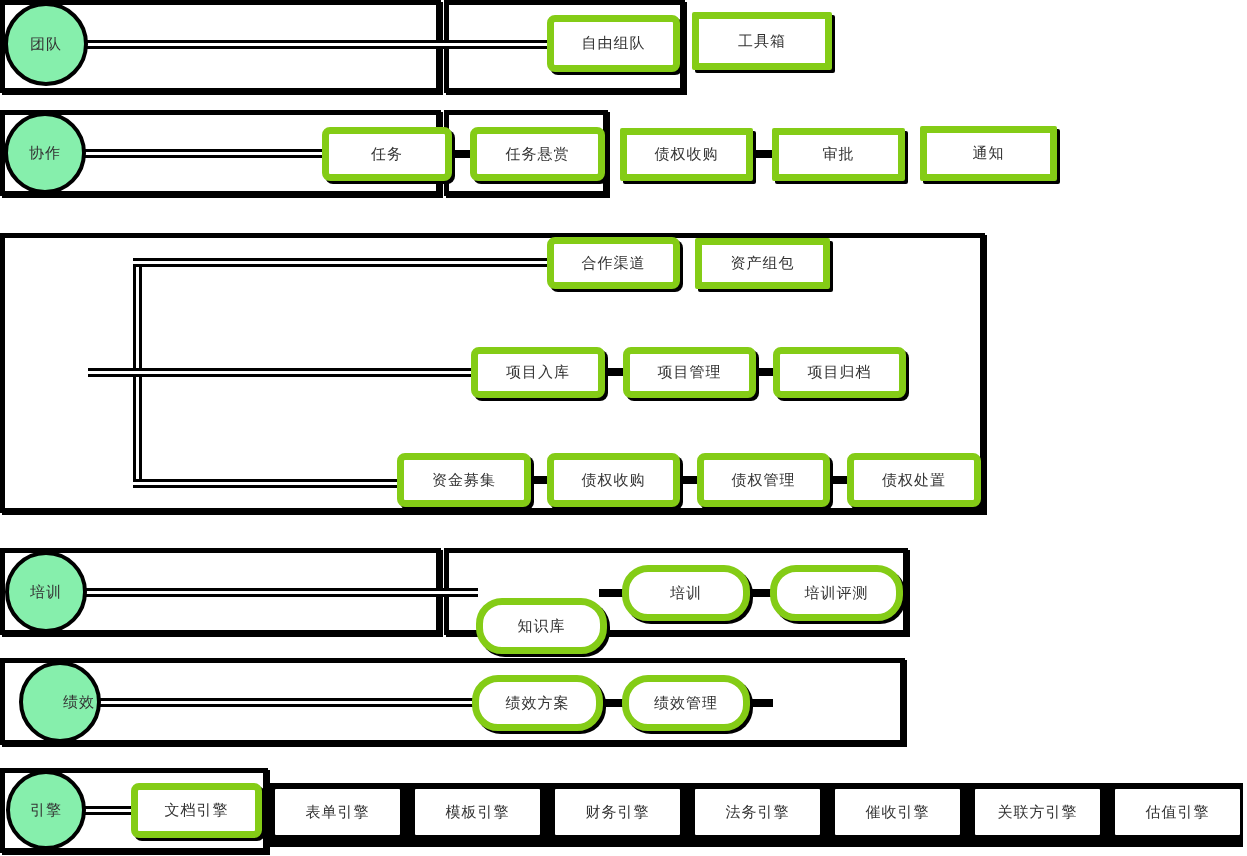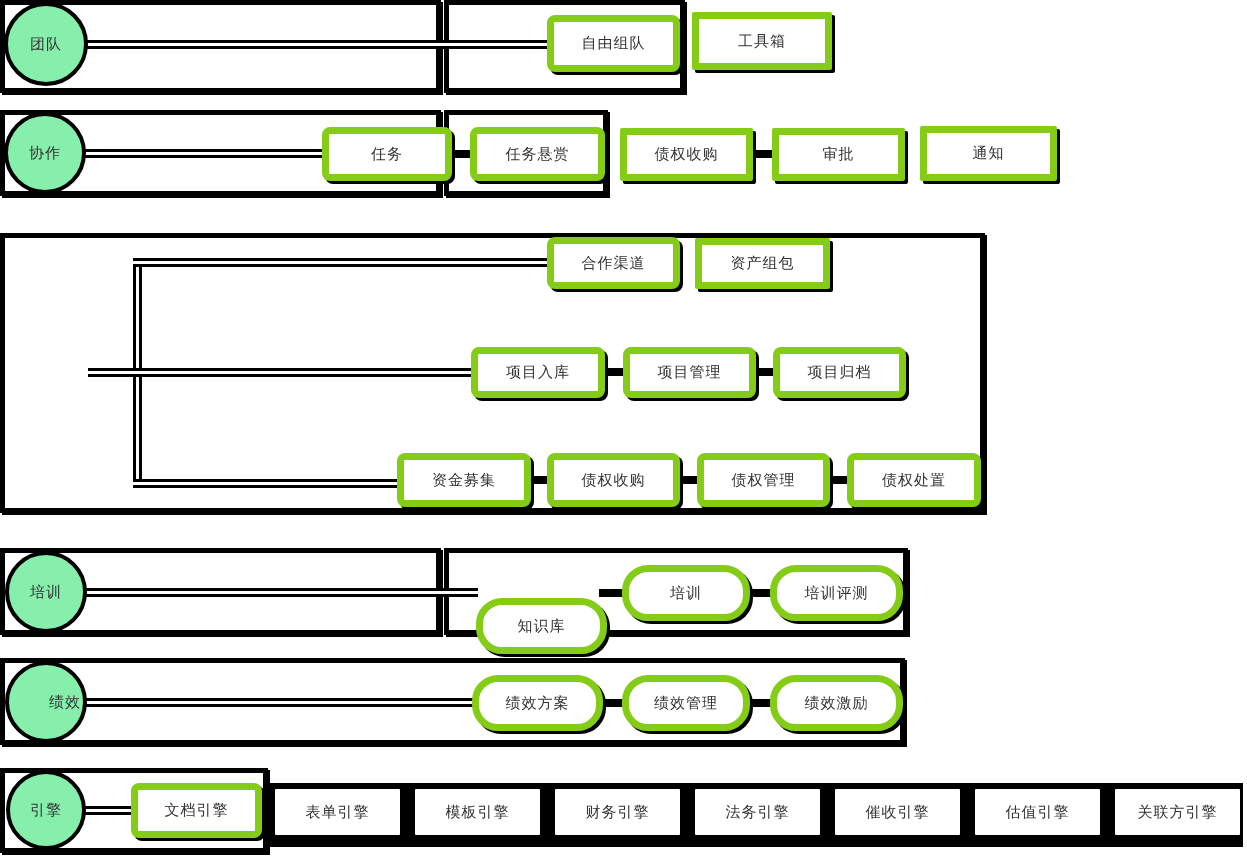--- a/index.html
+++ b/index.html
@@ -99,32 +99,31 @@
   <div class="conn" style="left:747px;top:589px;width:26px;"></div>
   <div class="circle" style="left:5px;top:551px;width:82px;height:82px;">培训</div>
   <div class="node r24" style="left:476px;top:565px;width:131px;height:56px;margin-top:33px;">知识库</div>
   <div class="node r24" style="left:622px;top:565px;width:128px;height:56px;">培训</div>
   <div class="node r24" style="left:770px;top:565px;width:133px;height:56px;">培训评测</div>
 
   <div class="lane" style="left:0;top:658px;width:905px;height:87px;"></div>
   <div class="dl h" style="left:84px;top:698px;width:394px;"></div>
   <div class="conn" style="left:599px;top:699px;width:26px;"></div>
   <div class="conn" style="left:747px;top:699px;width:26px;"></div>
-  <div class="circle" style="left:5px;top:661px;width:82px;height:82px;padding-left:38px;">绩效</div>
+  <div class="circle" style="left:19px;top:661px;width:82px;height:82px;padding-left:38px;">绩效</div>
   <div class="node r24" style="left:472px;top:675px;width:131px;height:56px;">绩效方案</div>
   <div class="node r24" style="left:622px;top:675px;width:128px;height:56px;">绩效管理</div>
-  <div class="node r24" style="left:770px;top:675px;width:133px;height:56px;">绩效激励</div>
 
   <div class="lane" style="left:0;top:768px;width:268px;height:85px;"></div>
   <div class="dl h" style="left:84px;top:806px;width:51px;"></div>
   <div class="circle" style="left:6px;top:770px;width:80px;height:80px;">引擎</div>
   <div class="node r8" style="left:131px;top:783px;width:131px;height:55px;">文档引擎</div>
   <div class="estrip">
     <div class="ebox">表单引擎</div>
     <div class="ebox">模板引擎</div>
     <div class="ebox">财务引擎</div>
     <div class="ebox">法务引擎</div>
     <div class="ebox">催收引擎</div>
+    <div class="ebox">关联方引擎</div>
     <div class="ebox">估值引擎</div>
-    <div class="ebox">关联方引擎</div>
   </div>
 
 </div>
 
 </body></html>

